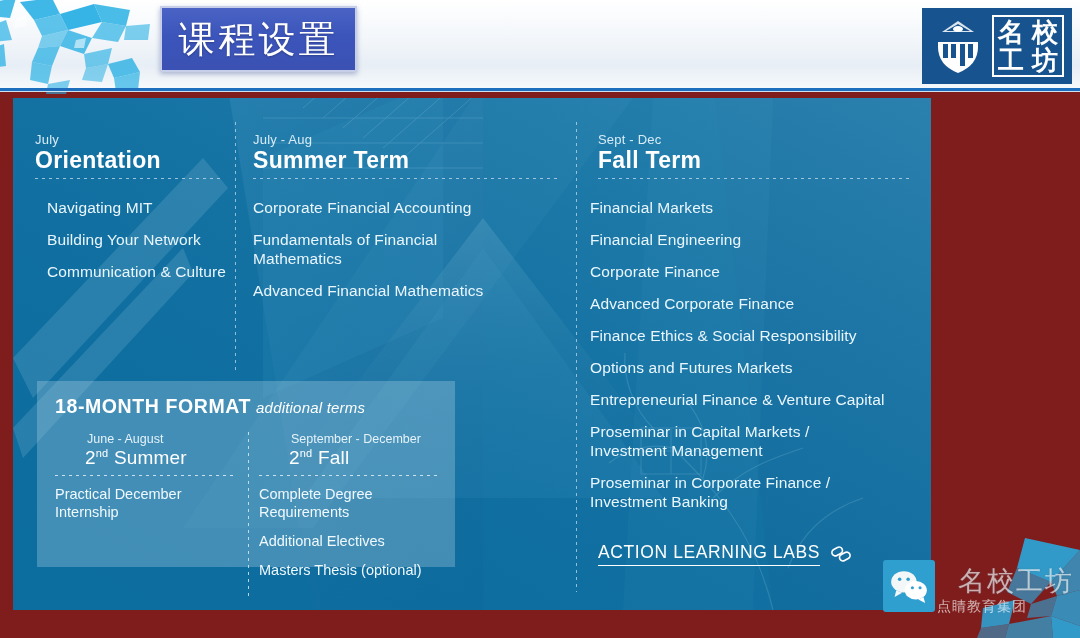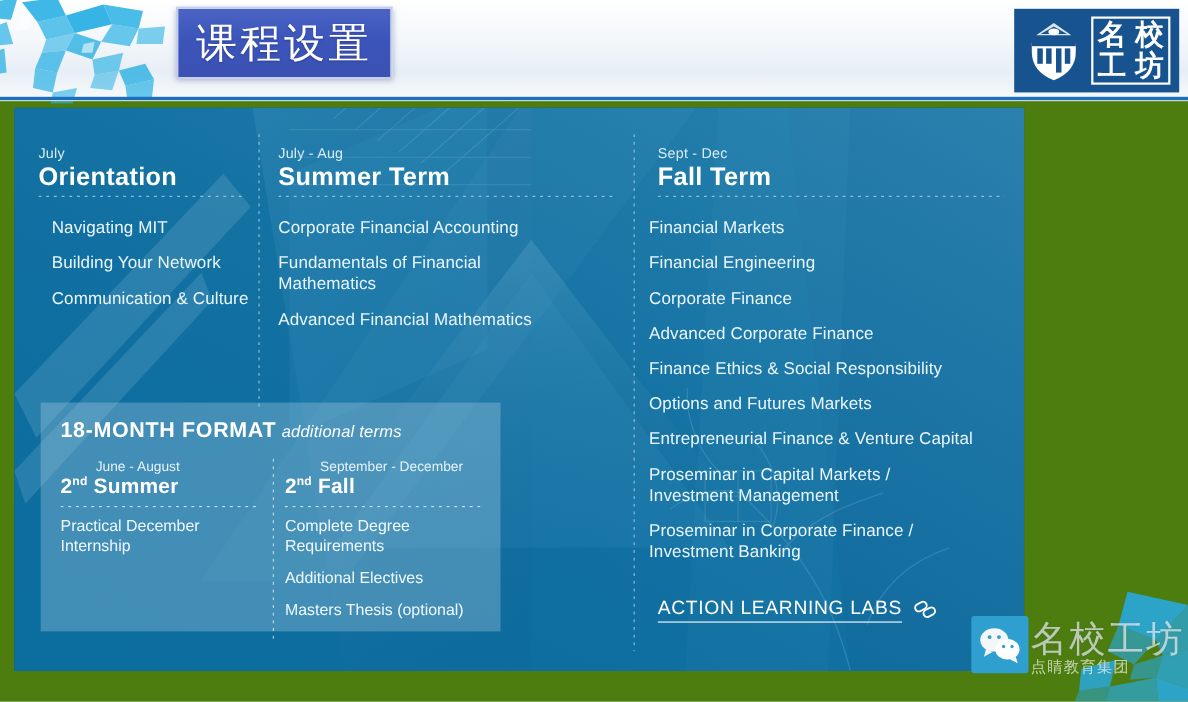--- a/index.html
+++ b/index.html
@@ -6,21 +6,21 @@
   * { box-sizing: border-box; }
   html, body {
     margin: 0; padding: 0;
     width: 1080px; height: 638px;
     overflow: hidden;
     font-family: "Liberation Sans", sans-serif;
   }
   #slide {
     position: relative;
     width: 1080px; height: 638px;
-    background: #4d7c0f;
+    background: #7f1d1d;
     overflow: hidden;
   }
 
   
   .header-band {
     position: absolute;
     left: 0; top: 0;
     width: 1080px; height: 90px;
     background: linear-gradient(180deg,#ffffff 0%,#f2f6fa 45%,#e7eef5 72%,#f7fafc 100%);
   }
@@ -169,22 +169,22 @@
     letter-spacing: .6px;
     border-bottom: 1px solid #ffffff;
     padding-bottom: 2px;
     font-family: "Liberation Sans", sans-serif;
   }
   .alink .chain { width: 22px; height: 18px; }
 
   
   .format-panel {
     position: absolute;
-    left: 24px; top: 268px;
-    width: 418px; height: 208px;
+    left: 24px; top: 283px;
+    width: 418px; height: 186px;
     background: rgba(190,220,235,.30);
     padding: 14px 18px 10px 18px;
   }
   .fp-title {
     color: #ffffff;
     font-size: 19.5px;
     font-weight: bold;
     letter-spacing: .6px;
     font-family: "Liberation Sans", sans-serif;
   }
@@ -203,21 +203,21 @@
   .fp-col { width: 192px; position: relative; }
   .fp-col.right { margin-left: 26px; }
   .fp-vrule {
     position: absolute;
     left: 193px; top: 0; width: 1px; height: 165px;
     background-image: linear-gradient(to bottom,#e2eff7 0 3px, transparent 3px 7px);
     background-size: 1px 7px;
     opacity: .8;
   }
   .fp-range { color: #e4f2fa; font-size: 12.5px; margin-bottom: 1px; margin-left: 32px; }
-  .fp-term  { color: #ffffff; font-size: 19px; font-weight: bold; letter-spacing:.2px; }
+  .fp-term  { color: #ffffff; font-size: 19px; font-weight: normal; letter-spacing:.2px;margin-left:30px; }
   .fp-term sup { font-size: 11px; vertical-align: super; }
   .fp-hrule {
     height: 1px; margin-top: 6px; margin-bottom: 9px;
     background-image: linear-gradient(to right,#e2eff7 0 3px, transparent 3px 7px);
     background-size: 7px 1px;
     opacity: .85;
   }
   .fp-item {
     color: #f0f9fe;
     font-size: 14.5px;
@@ -241,21 +241,21 @@
     display:flex; align-items:center; justify-content:center;
   }
   .wm-text {
     position: absolute;
     left: 62px; top: 28px;
     width: 140px;
     text-align: left;
     font-family: "DejaVu Sans", sans-serif;
     color: rgba(255,255,255,.62);
   }
-  .wm-main { font-size: 33px; letter-spacing: 2px; line-height: 30px; text-shadow: 0 0 2px rgba(80,110,130,.4); }
+  .wm-main { font-size: 27px; letter-spacing: 2px; line-height: 30px; text-shadow: 0 0 2px rgba(80,110,130,.4); margin-left: 21px; }
   .wm-sub  { font-size: 14px; letter-spacing: 1px; margin-top: 2px; color: rgba(255,255,255,.66); }
 </style>
 </head>
 <body>
 
 <div id="slide">
 
   <div class="header-band"></div>
 
   <svg class="worldmap" viewBox="0 0 180 100">

